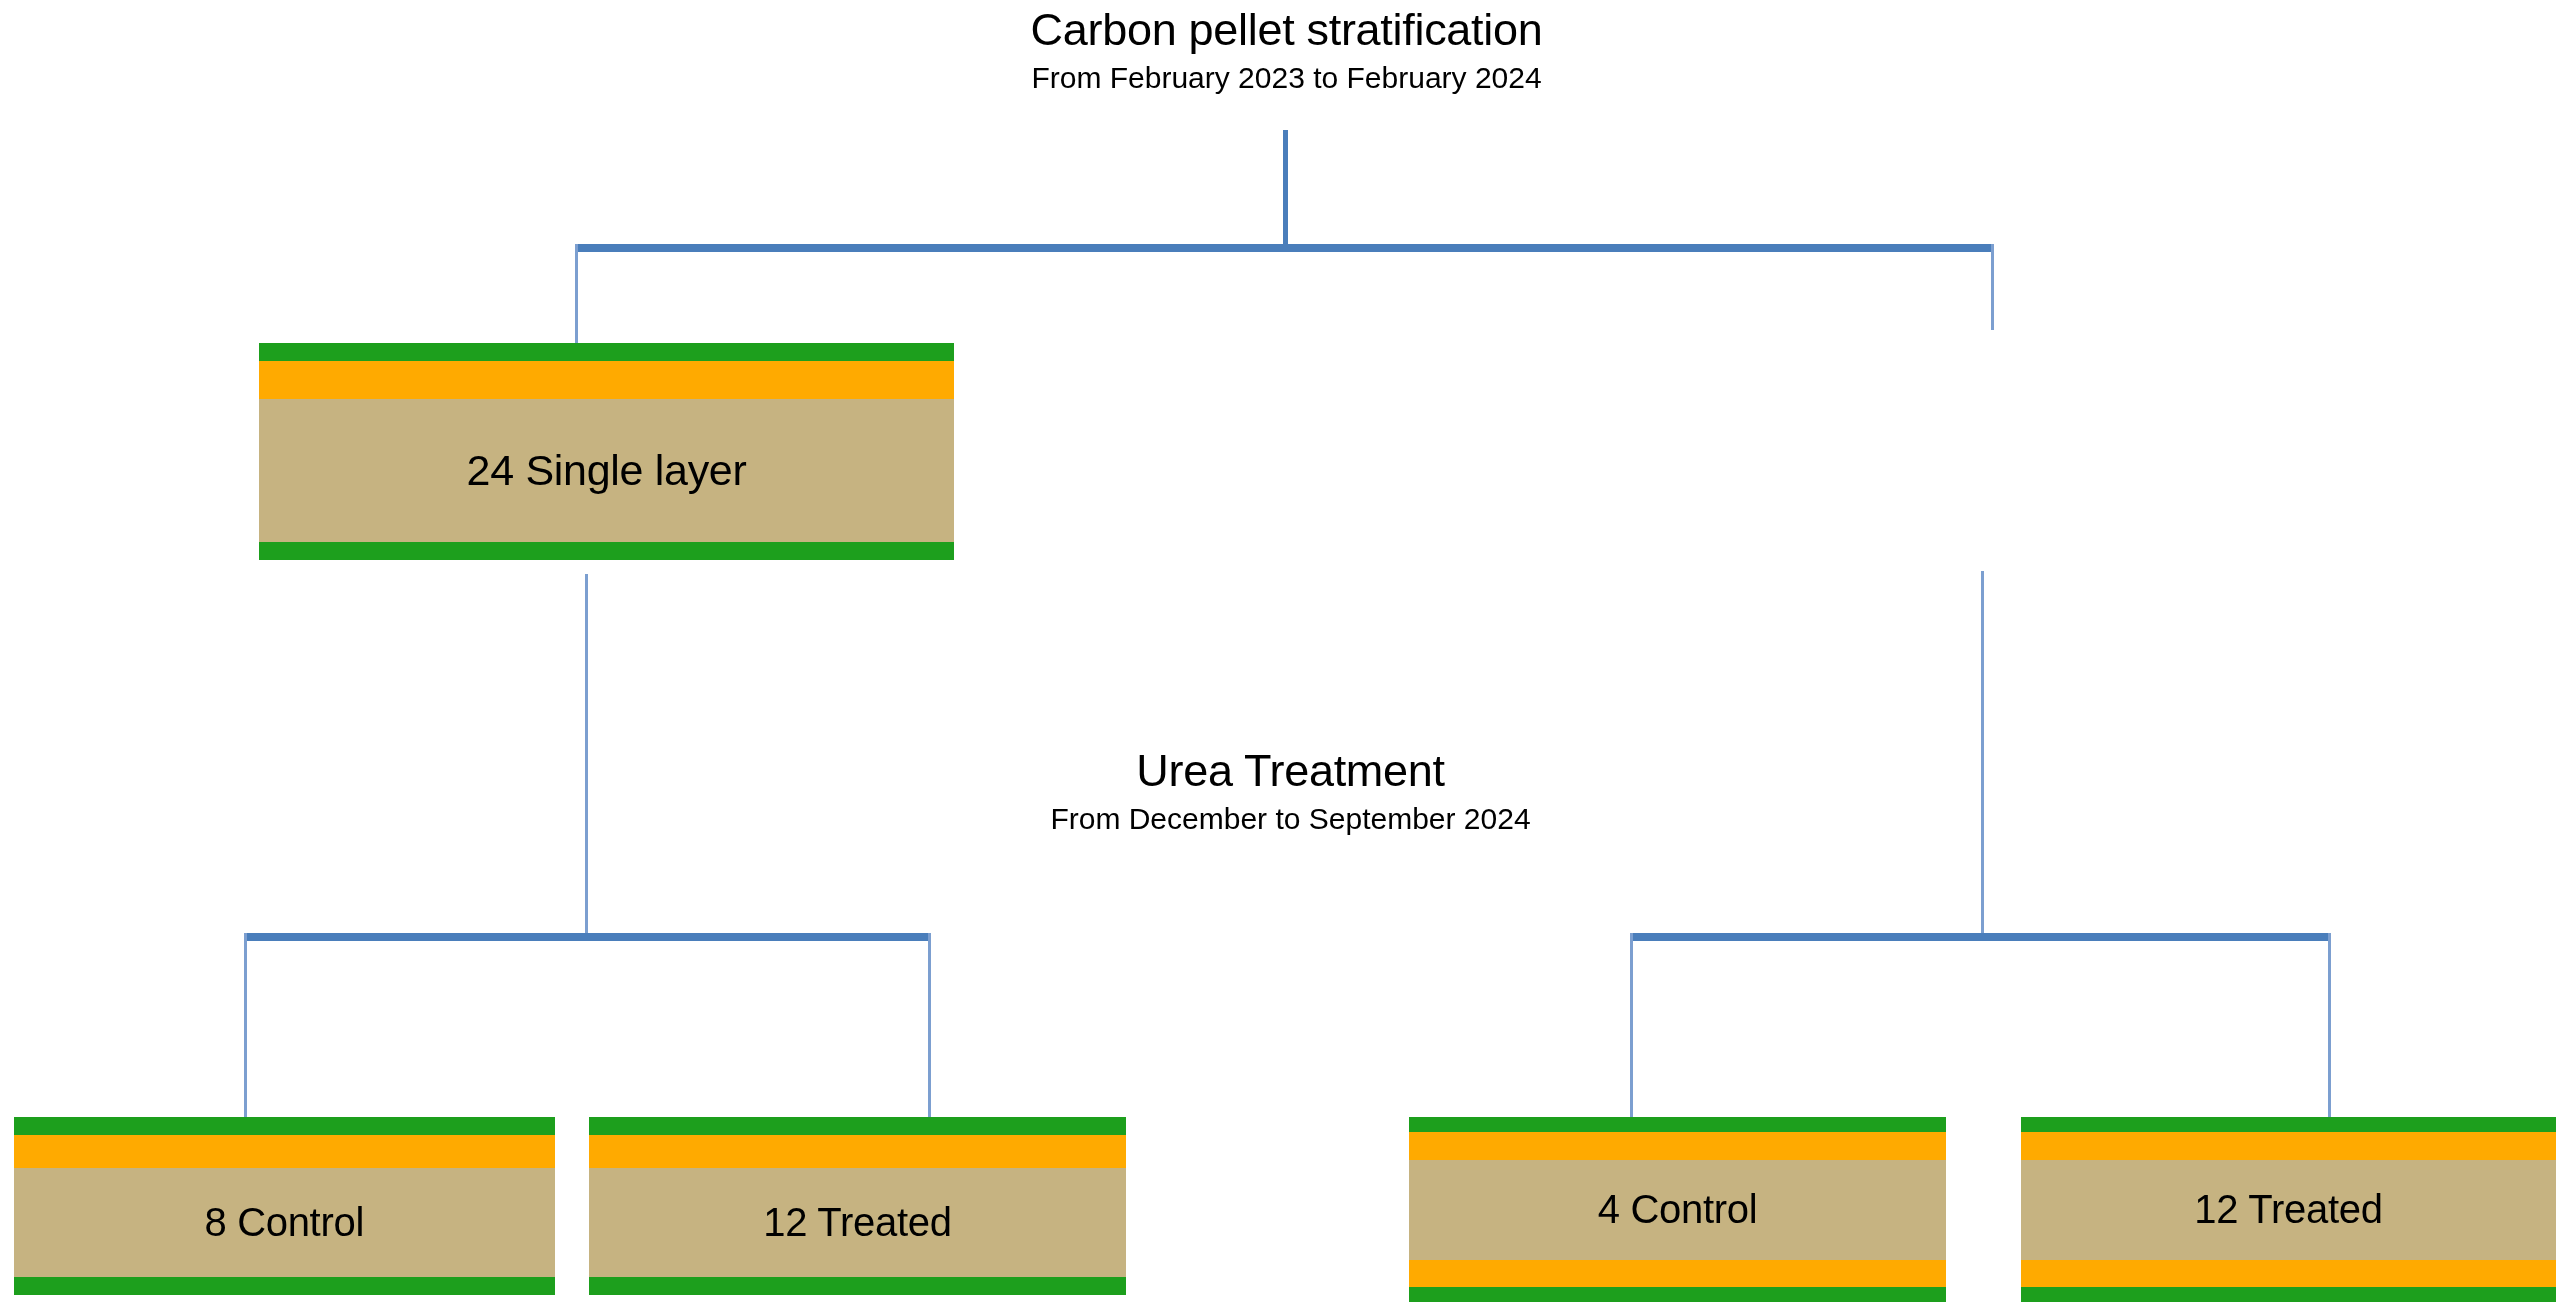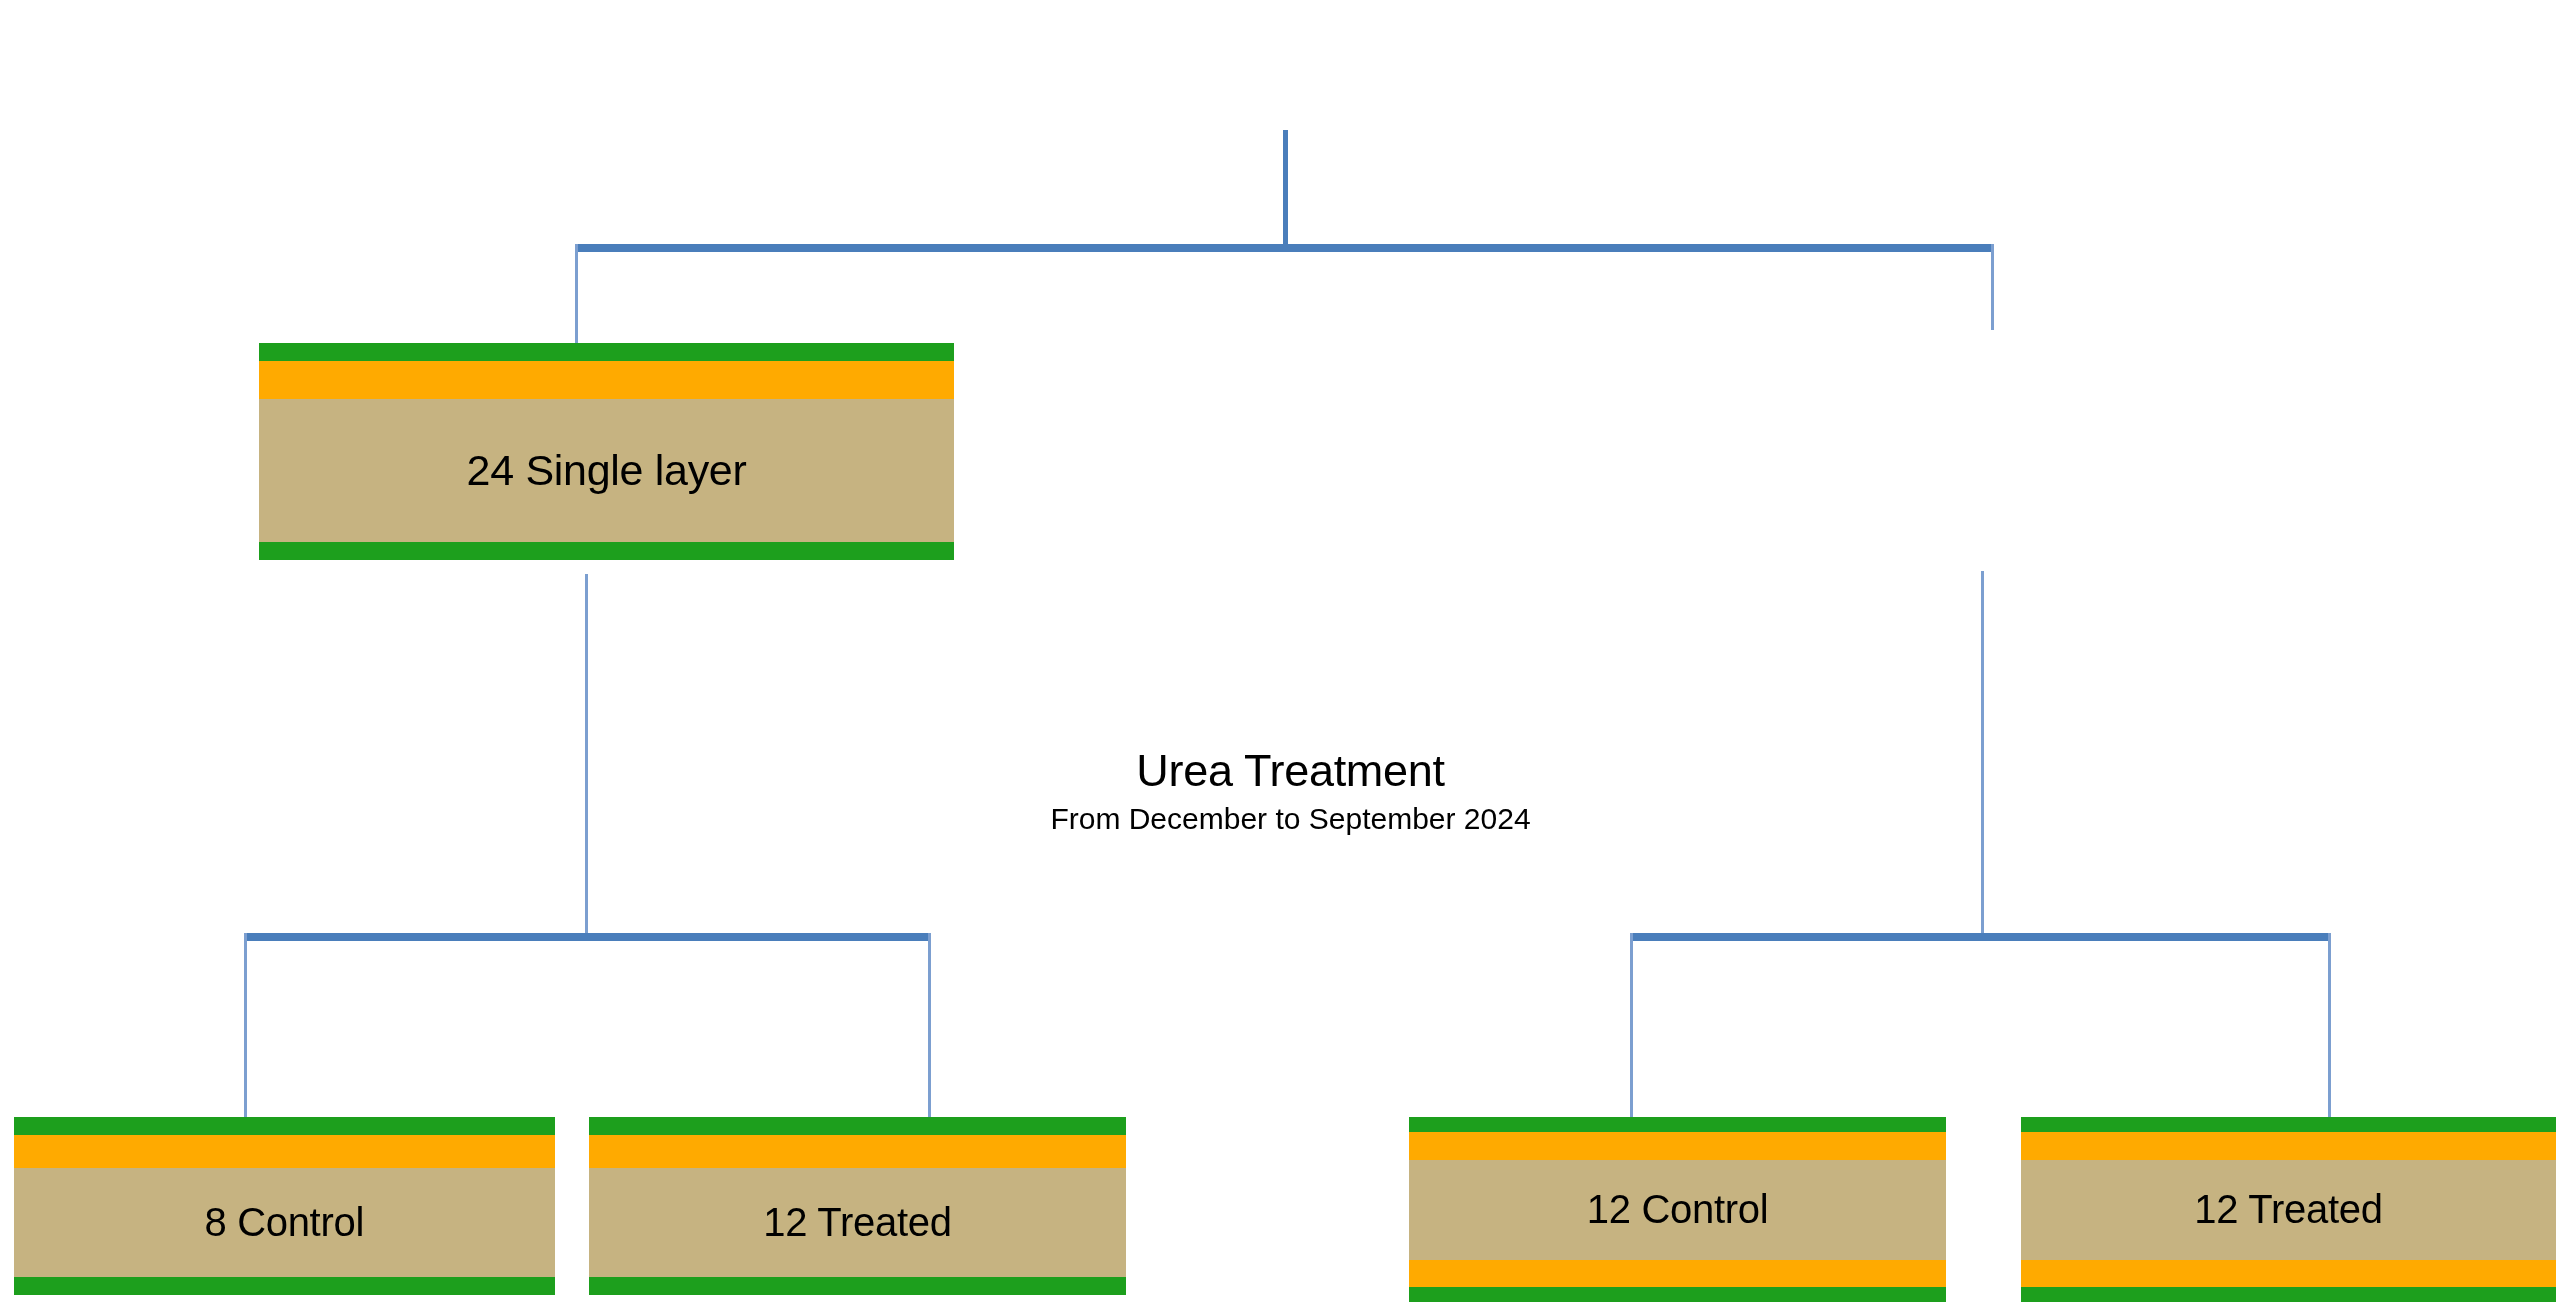--- a/index.html
+++ b/index.html
@@ -74,20 +74,24 @@
     position: absolute;
     background: #4a7ebb;
   }
   .conn-v.thin { background: #7c9fd0; }
 </style>
 </head>
 <body>
 
 <div id="canvas">
 
+  <div class="title-block" style="left:782px; top:6.9px; width:1009px;">
+    <div class="title-main">Carbon pellet stratification</div>
+    <div class="title-sub">From February 2023 to February 2024</div>
+  </div>
 
   <div class="conn-v" style="left:1283px; top:130px; width:4.8px; height:119px;"></div>
   <div class="conn-h" style="left:575px; top:244px; width:1419px; height:7.6px;"></div>
   <div class="conn-v thin" style="left:575px; top:244px; width:3.4px; height:99px;"></div>
   <div class="conn-v thin" style="left:1991px; top:244px; width:3.4px; height:86px;"></div>
 
   <div class="pellet" style="left:259px; top:343px; width:695px; height:217px;">
     <div class="band-green" style="height:18px;"></div>
     <div class="band-orange" style="height:38px;"></div>
     <div class="band-core">
@@ -128,21 +132,21 @@
     <div class="band-core">
       <span class="pellet-label small">12 Treated</span>
     </div>
     <div class="band-green" style="height:18px;"></div>
   </div>
 
   <div class="pellet" style="left:1409px; top:1117px; width:537px; height:185px;">
     <div class="band-green" style="height:15px;"></div>
     <div class="band-orange" style="height:27.5px;"></div>
     <div class="band-core">
-      <span class="pellet-label small">12 Control</span>
+      <span class="pellet-label small">4 Control</span>
     </div>
     <div class="band-orange" style="height:27.5px;"></div>
     <div class="band-green" style="height:15px;"></div>
   </div>
 
   <div class="pellet" style="left:2021px; top:1117px; width:535px; height:185px;">
     <div class="band-green" style="height:15px;"></div>
     <div class="band-orange" style="height:27.5px;"></div>
     <div class="band-core">
       <span class="pellet-label small">12 Treated</span>

